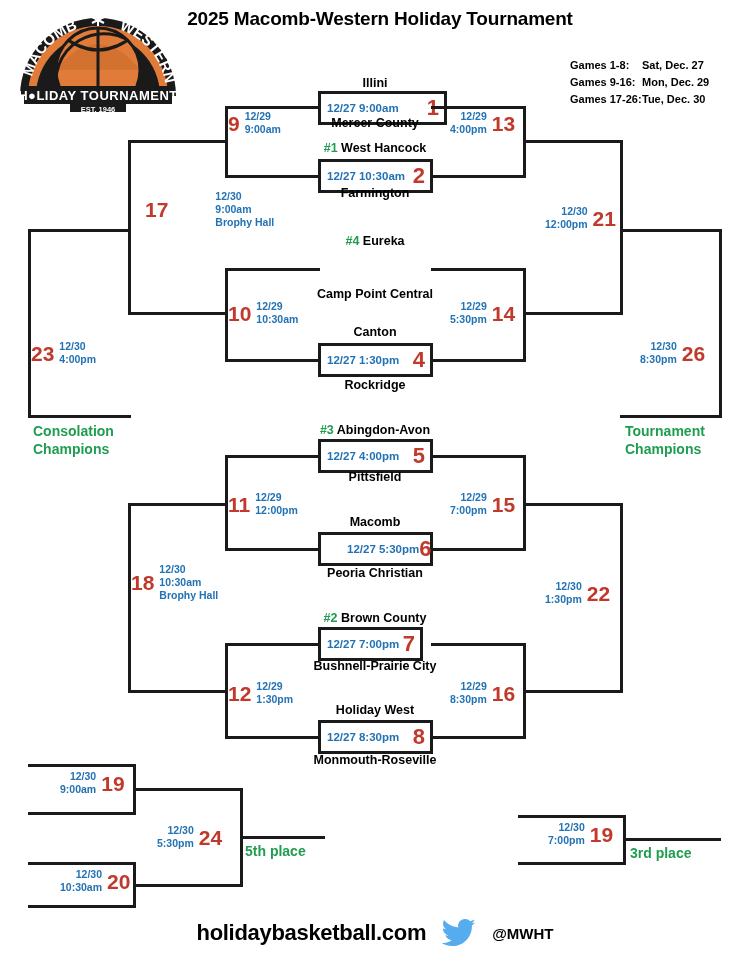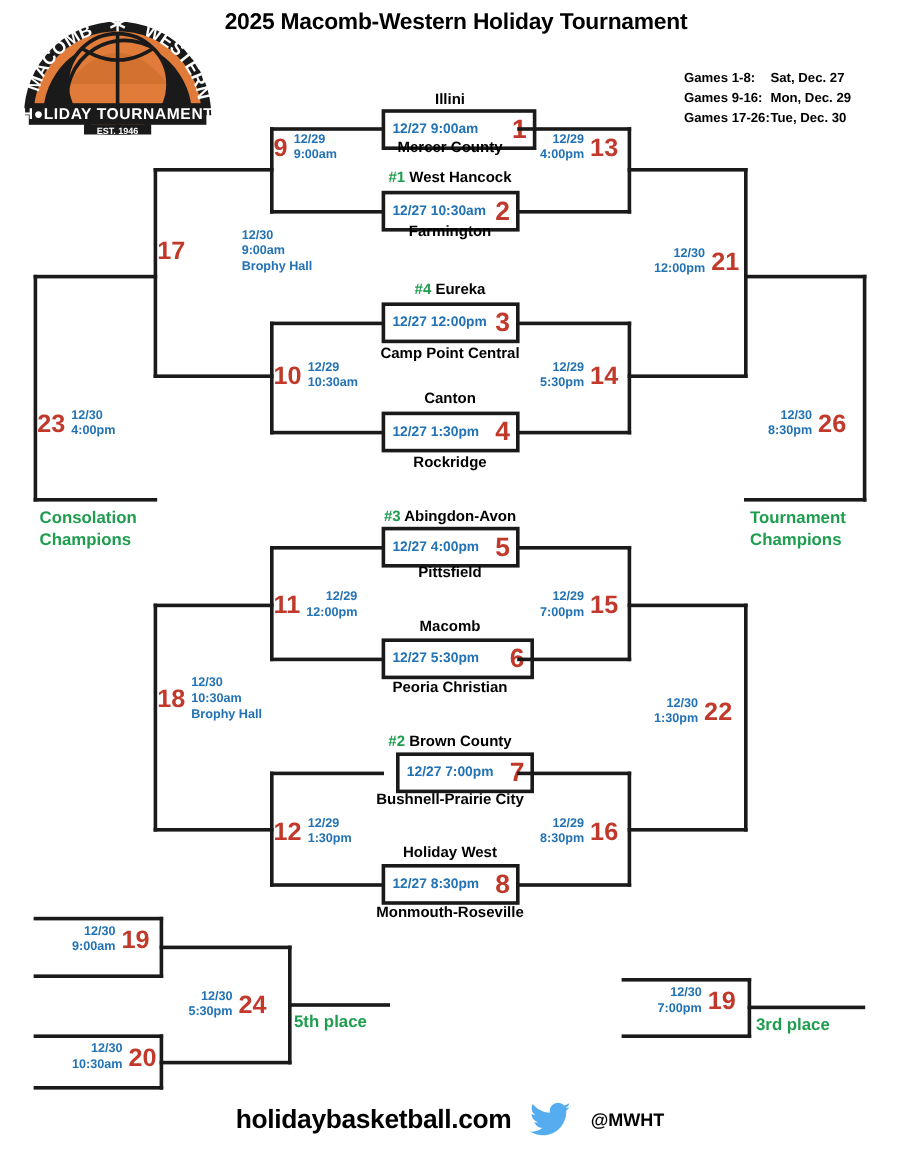--- a/index.html
+++ b/index.html
@@ -137,26 +137,20 @@
     </div>
   </div>
   <div class="team" style="left:310px;top:186px;">
     <span>Farmington</span>
   </div>
 
   <div class="team" style="left:310px;top:234px;">
     <span class="seed">#4 </span>
     <span>Eureka</span>
   </div>
-  <div class="gamebox" style="left:318px;top:252px;width:115px;">
-    <div class="gb-inner">
-      <span class="gb-time">12/27 12:00pm</span>
-      <span class="gb-num">3</span>
-    </div>
-  </div>
   <div class="team wide" style="left:280px;top:287px;">
     <span>Camp Point Central</span>
   </div>
 
   <div class="team" style="left:310px;top:325px;">
     <span class="seed"></span>
     <span>Canton</span>
   </div>
   <div class="gamebox" style="left:318px;top:343px;width:115px;">
     <div class="gb-inner">
@@ -179,35 +173,35 @@
     </div>
   </div>
   <div class="team" style="left:310px;top:470px;">
     <span>Pittsfield</span>
   </div>
 
   <div class="team" style="left:310px;top:515px;">
     <span class="seed"></span>
     <span>Macomb</span>
   </div>
-  <div class="gamebox" style="left:318px;top:532px;width:127px;">
+  <div class="gamebox" style="left:318px;top:532px;width:115px;padding-left:20px;">
     <div class="gb-inner">
       <span class="gb-time">12/27 5:30pm</span>
       <span class="gb-num">6</span>
     </div>
   </div>
   <div class="team wide" style="left:280px;top:566px;">
     <span>Peoria Christian</span>
   </div>
 
   <div class="team wide" style="left:280px;top:611px;">
     <span class="seed">#2 </span>
     <span>Brown County</span>
   </div>
-  <div class="gamebox" style="left:318px;top:627px;width:115px;margin-left:12px;">
+  <div class="gamebox" style="left:318px;top:627px;width:105px;">
     <div class="gb-inner">
       <span class="gb-time">12/27 7:00pm</span>
       <span class="gb-num">7</span>
     </div>
   </div>
   <div class="team wide" style="left:280px;top:659px;">
     <span>Bushnell-Prairie City</span>
   </div>
 
   <div class="team" style="left:310px;top:703px;">
@@ -238,39 +232,39 @@
   <div class="ln v abs" style="left:225px;top:268px;height:94px;"></div>
   <div class="rl" style="left:228px;top:300px;">
     <span class="num">10</span>
     <span class="dt"><span>12/29</span><br>
       <span>10:30am</span></span>
   </div>
 
   <div class="ln h abs" style="left:225px;top:455px;width:95px;"></div>
   <div class="ln h abs" style="left:225px;top:548px;width:95px;"></div>
   <div class="ln v abs" style="left:225px;top:455px;height:96px;"></div>
-  <div class="rl" style="left:228px;top:491px;text-align:right;">
+  <div class="rl" style="left:228px;top:491px;">
     <span class="num">11</span>
     <span class="dt"><span>12/29</span><br>
       <span>12:00pm</span></span>
   </div>
 
   <div class="ln h abs" style="left:225px;top:643px;width:95px;"></div>
   <div class="ln h abs" style="left:225px;top:736px;width:95px;"></div>
   <div class="ln v abs" style="left:225px;top:643px;height:96px;"></div>
   <div class="rl" style="left:228px;top:680px;justify-content:flex-end;">
     <span class="num">12</span>
     <span class="dt"><span>12/29</span><br>
       <span>1:30pm</span></span>
   </div>
 
   <div class="ln h abs" style="left:128px;top:140px;width:100px;"></div>
   <div class="ln h abs" style="left:128px;top:312px;width:100px;"></div>
   <div class="ln v abs" style="left:128px;top:140px;height:175px;"></div>
-  <div class="rl" style="left:131px;top:190px;gap:47px;">
+  <div class="rl" style="left:145px;top:190px;gap:47px;">
     <span class="num">17</span>
     <span class="dt"><span>12/30</span><br>
       <span>9:00am</span><br>
       <span>Brophy Hall</span></span>
   </div>
 
   <div class="ln h abs" style="left:128px;top:503px;width:100px;"></div>
   <div class="ln h abs" style="left:128px;top:690px;width:100px;"></div>
   <div class="ln v abs" style="left:128px;top:503px;height:190px;"></div>
   <div class="rl" style="left:131px;top:563px;">

